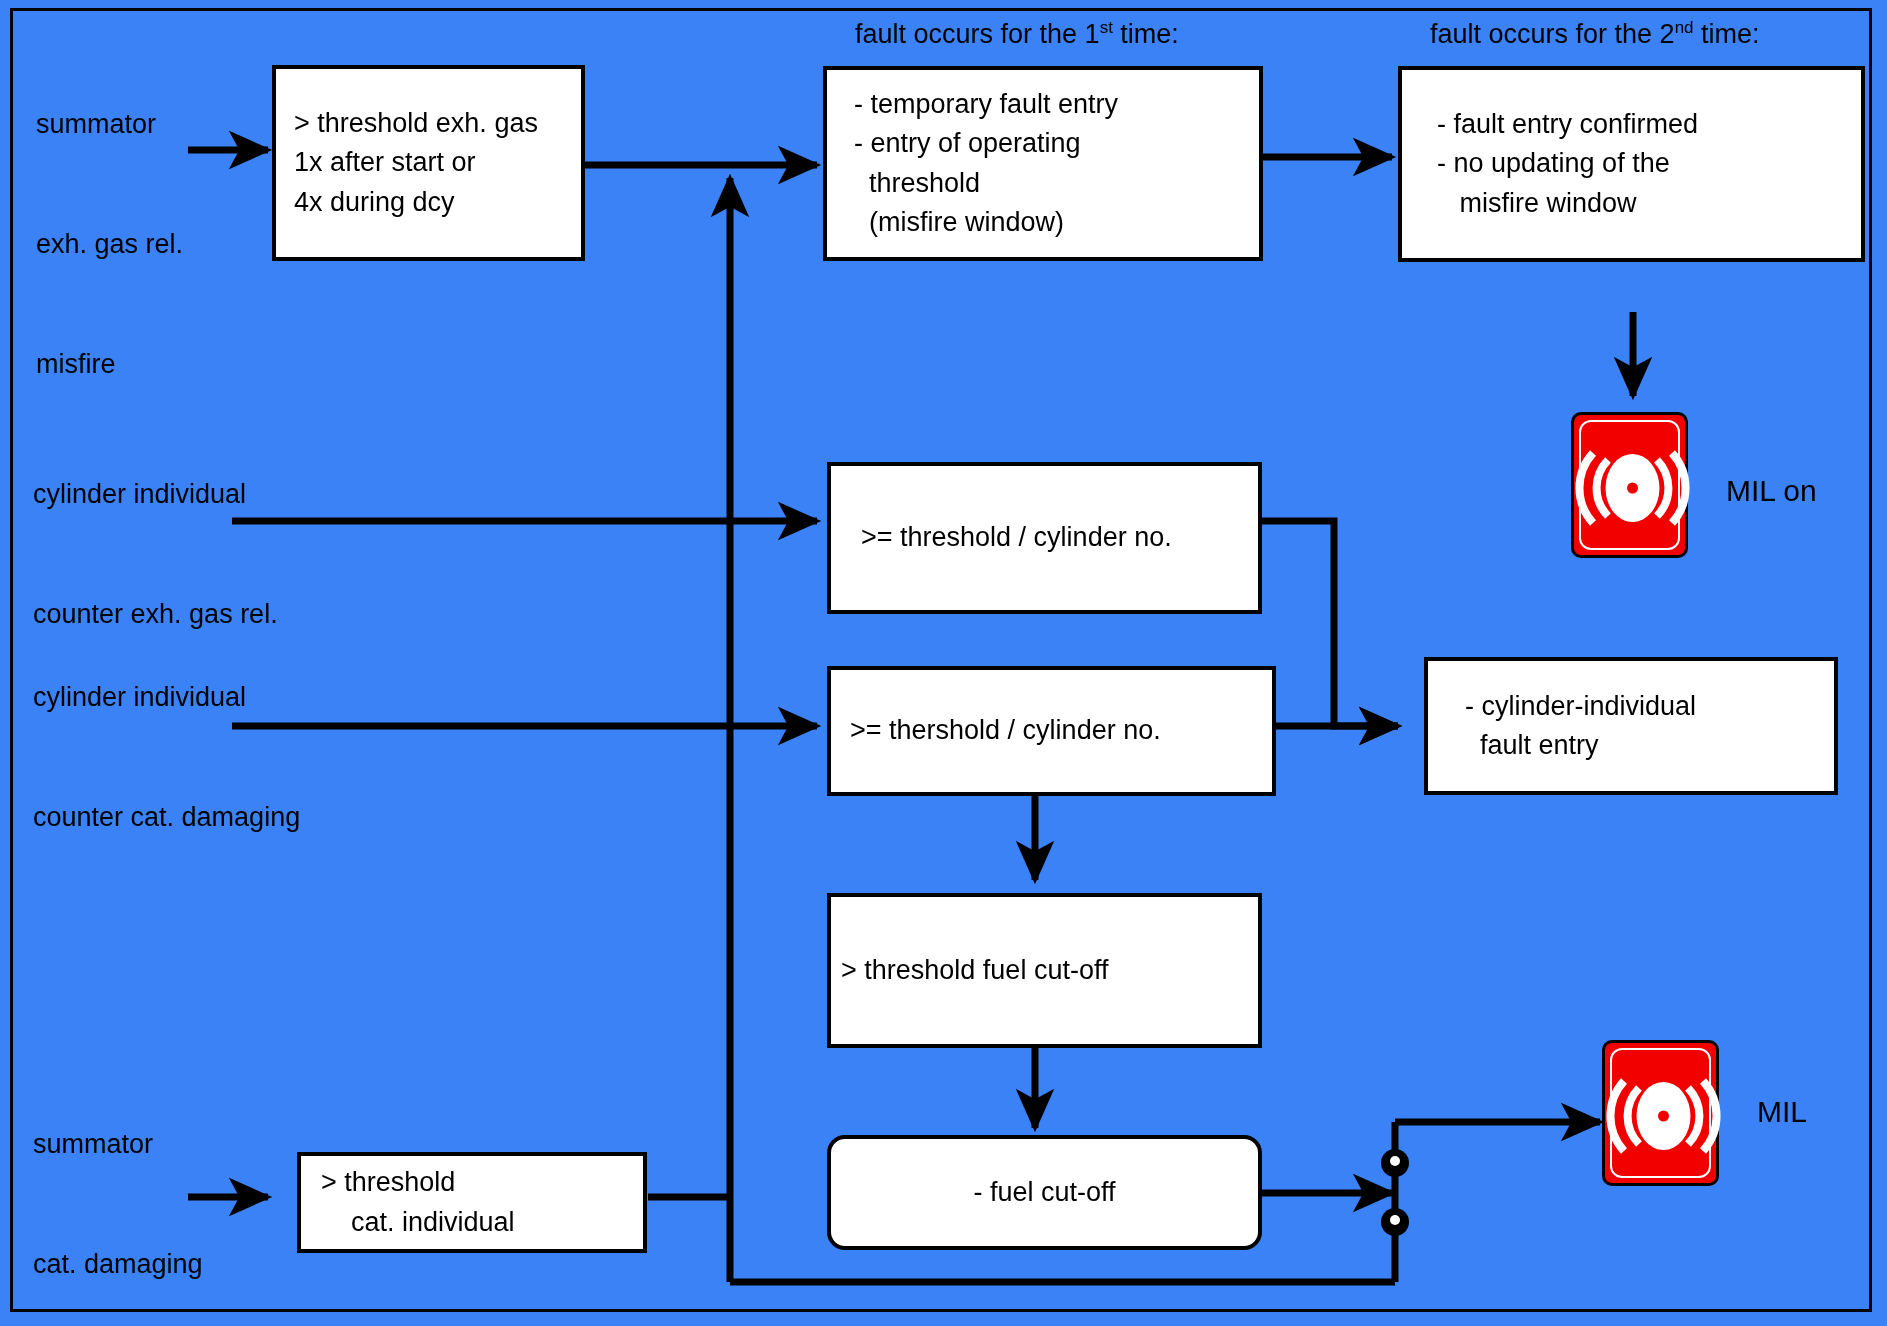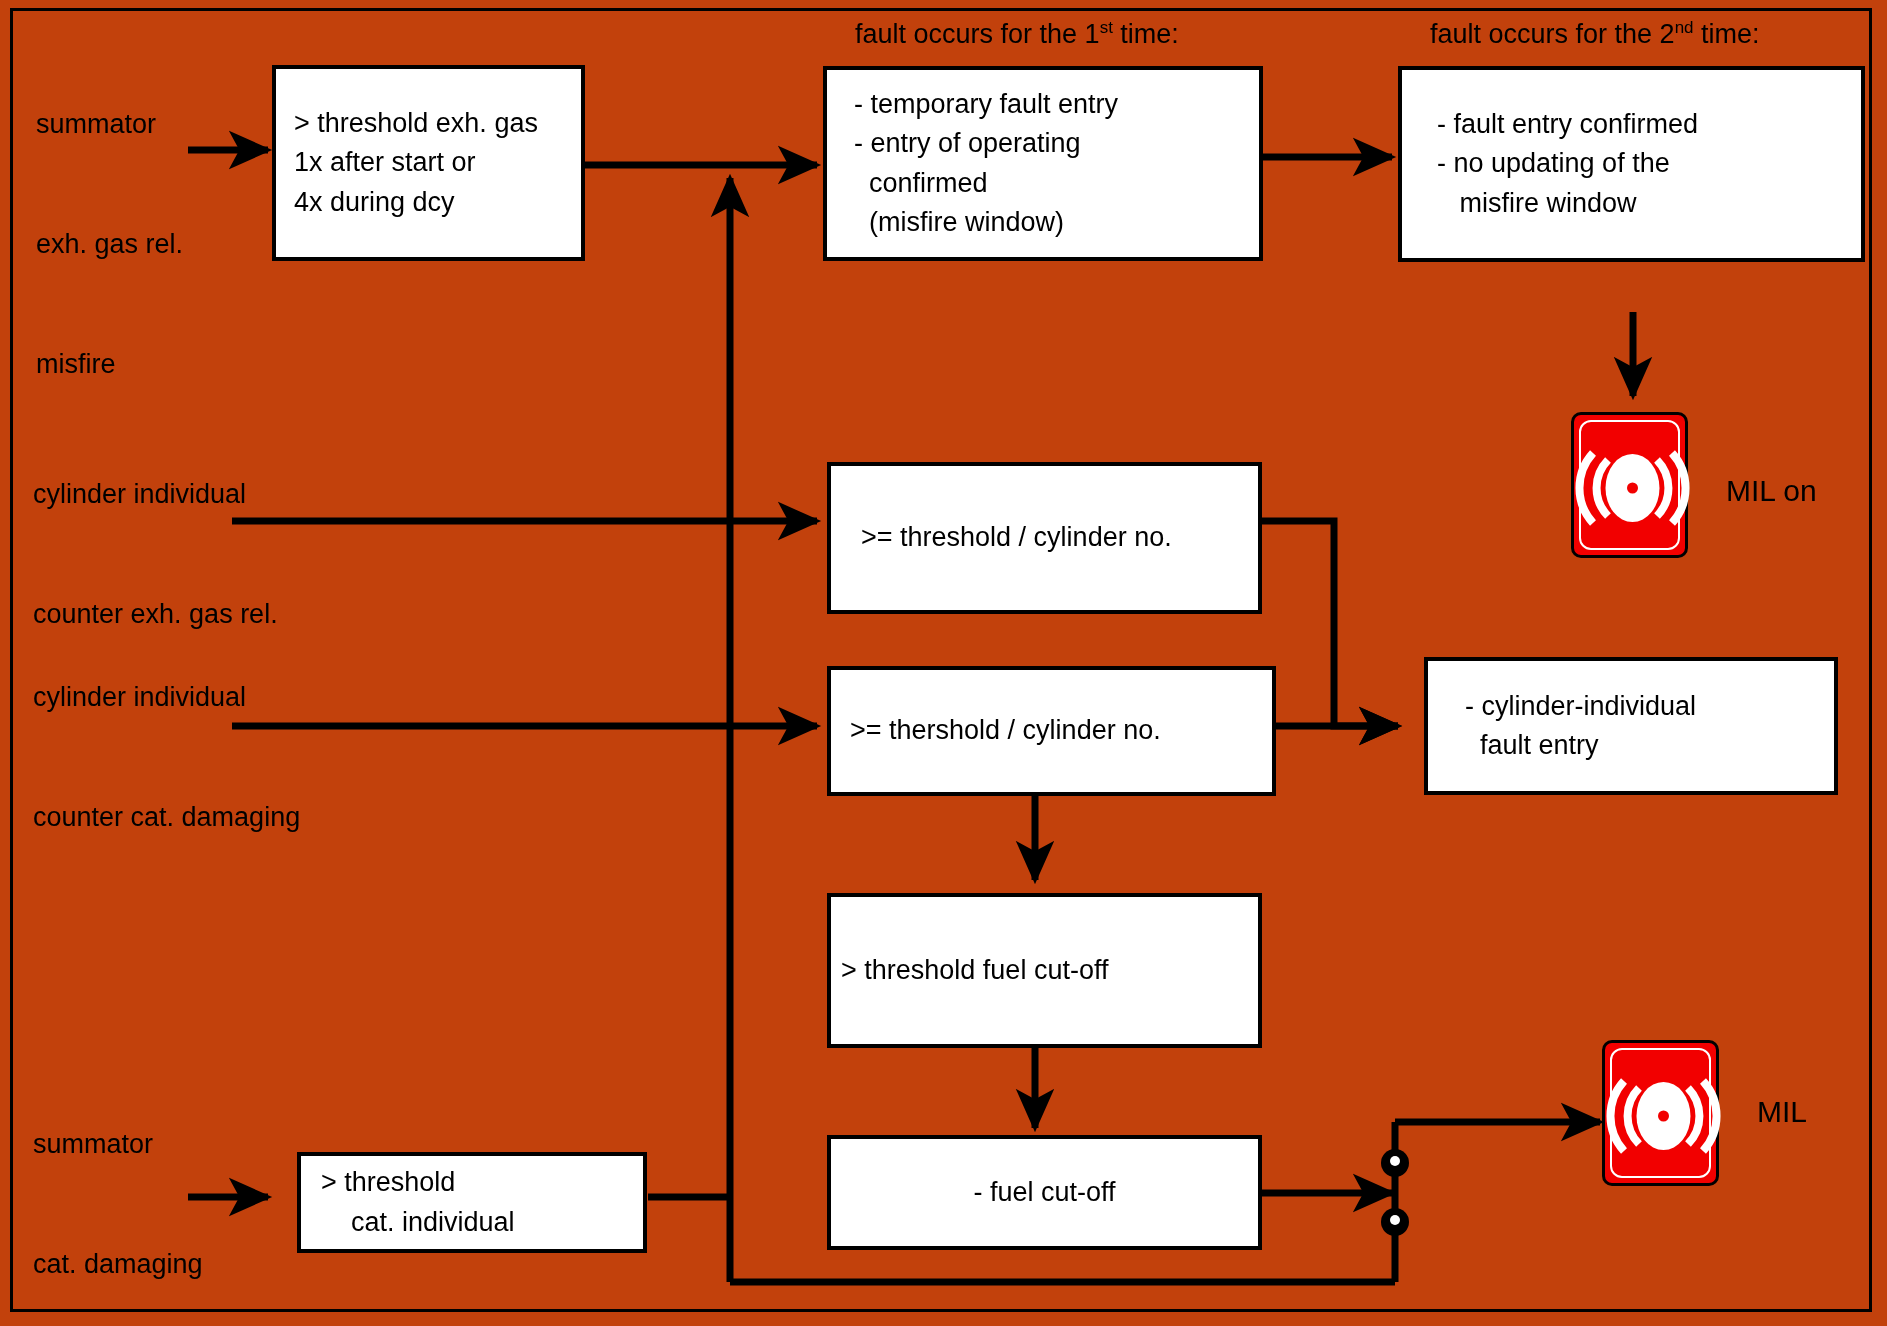--- a/index.html
+++ b/index.html
@@ -5,21 +5,21 @@
 <style>
   html, body {
     margin: 0;
     padding: 0;
     background: #ffffff;
   }
   #stage {
     position: relative;
     width: 1887px;
     height: 1326px;
-    background: #c2410c;
+    background: #3b82f6;
     font-family: "Liberation Sans", sans-serif;
     overflow: hidden;
   }
   #outer-frame {
     position: absolute;
     left: 10px;
     top: 8px;
     width: 1862px;
     height: 1304px;
     border: 3px solid #000;
@@ -179,21 +179,21 @@
 
   <div class="node" style="left:272px; top:65px; width:313px; height:196px; padding-left:18px;">
     <div class="line">&gt; threshold exh. gas</div>
     <div class="line">1x after start or</div>
     <div class="line">4x during dcy</div>
   </div>
 
   <div class="node" style="left:823px; top:66px; width:440px; height:195px; padding-left:27px;">
     <div class="line">- temporary fault entry</div>
     <div class="line">- entry of operating</div>
-    <div class="line">  confirmed</div>
+    <div class="line">  threshold</div>
     <div class="line">  (misfire window)</div>
   </div>
 
   <div class="node" style="left:1398px; top:66px; width:467px; height:196px; padding-left:35px;">
     <div class="line">- fault entry confirmed</div>
     <div class="line">- no updating of the</div>
     <div class="line">   misfire window</div>
   </div>
 
   <div class="node" style="left:827px; top:462px; width:435px; height:152px; padding-left:30px;">
@@ -206,21 +206,21 @@
 
   <div class="node" style="left:1424px; top:657px; width:414px; height:138px; padding-left:37px;">
     <div class="line">- cylinder-individual</div>
     <div class="line">  fault entry</div>
   </div>
 
   <div class="node" style="left:827px; top:893px; width:435px; height:155px; padding-left:10px;">
     <div class="line">&gt; threshold fuel cut-off</div>
   </div>
 
-  <div class="node" style="left:827px; top:1135px; width:435px; height:115px; align-items:center;">
+  <div class="node" style="left:827px; top:1135px; width:435px; height:115px; align-items:center;border-radius:18px;">
     <div class="line">- fuel cut-off</div>
   </div>
 
   <div class="node" style="left:297px; top:1152px; width:350px; height:101px; padding-left:20px;">
     <div class="line">&gt; threshold</div>
     <div class="line">    cat. individual</div>
   </div>
 
   <div class="mil-lamp" style="left:1571px; top:412px; width:117px; height:146px;">
     <div class="inner-outline"></div>

